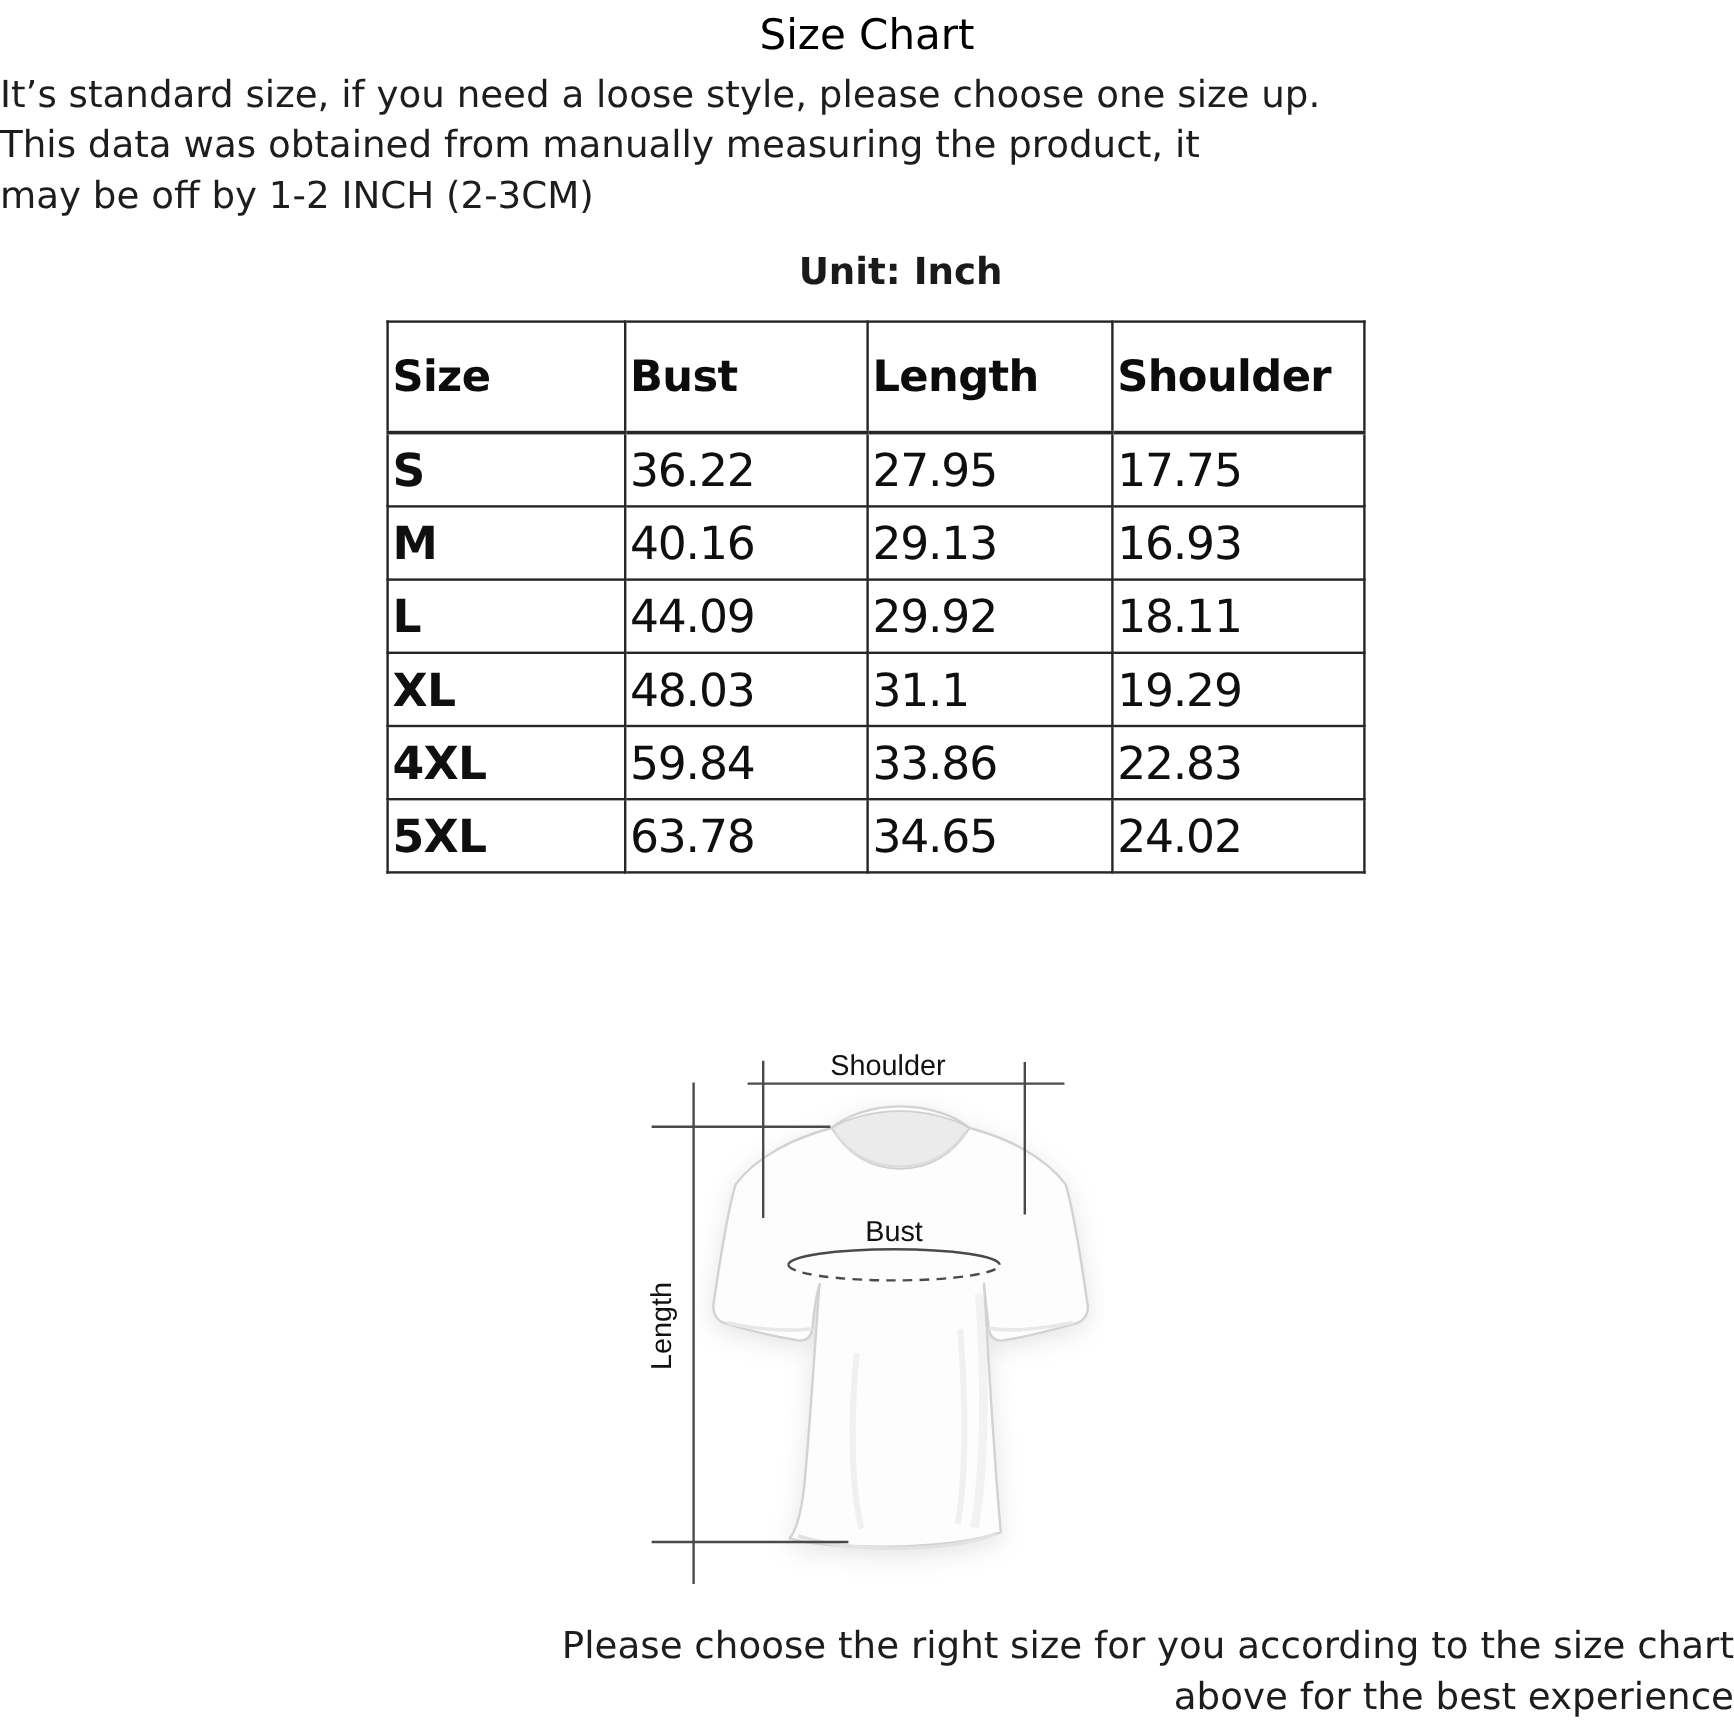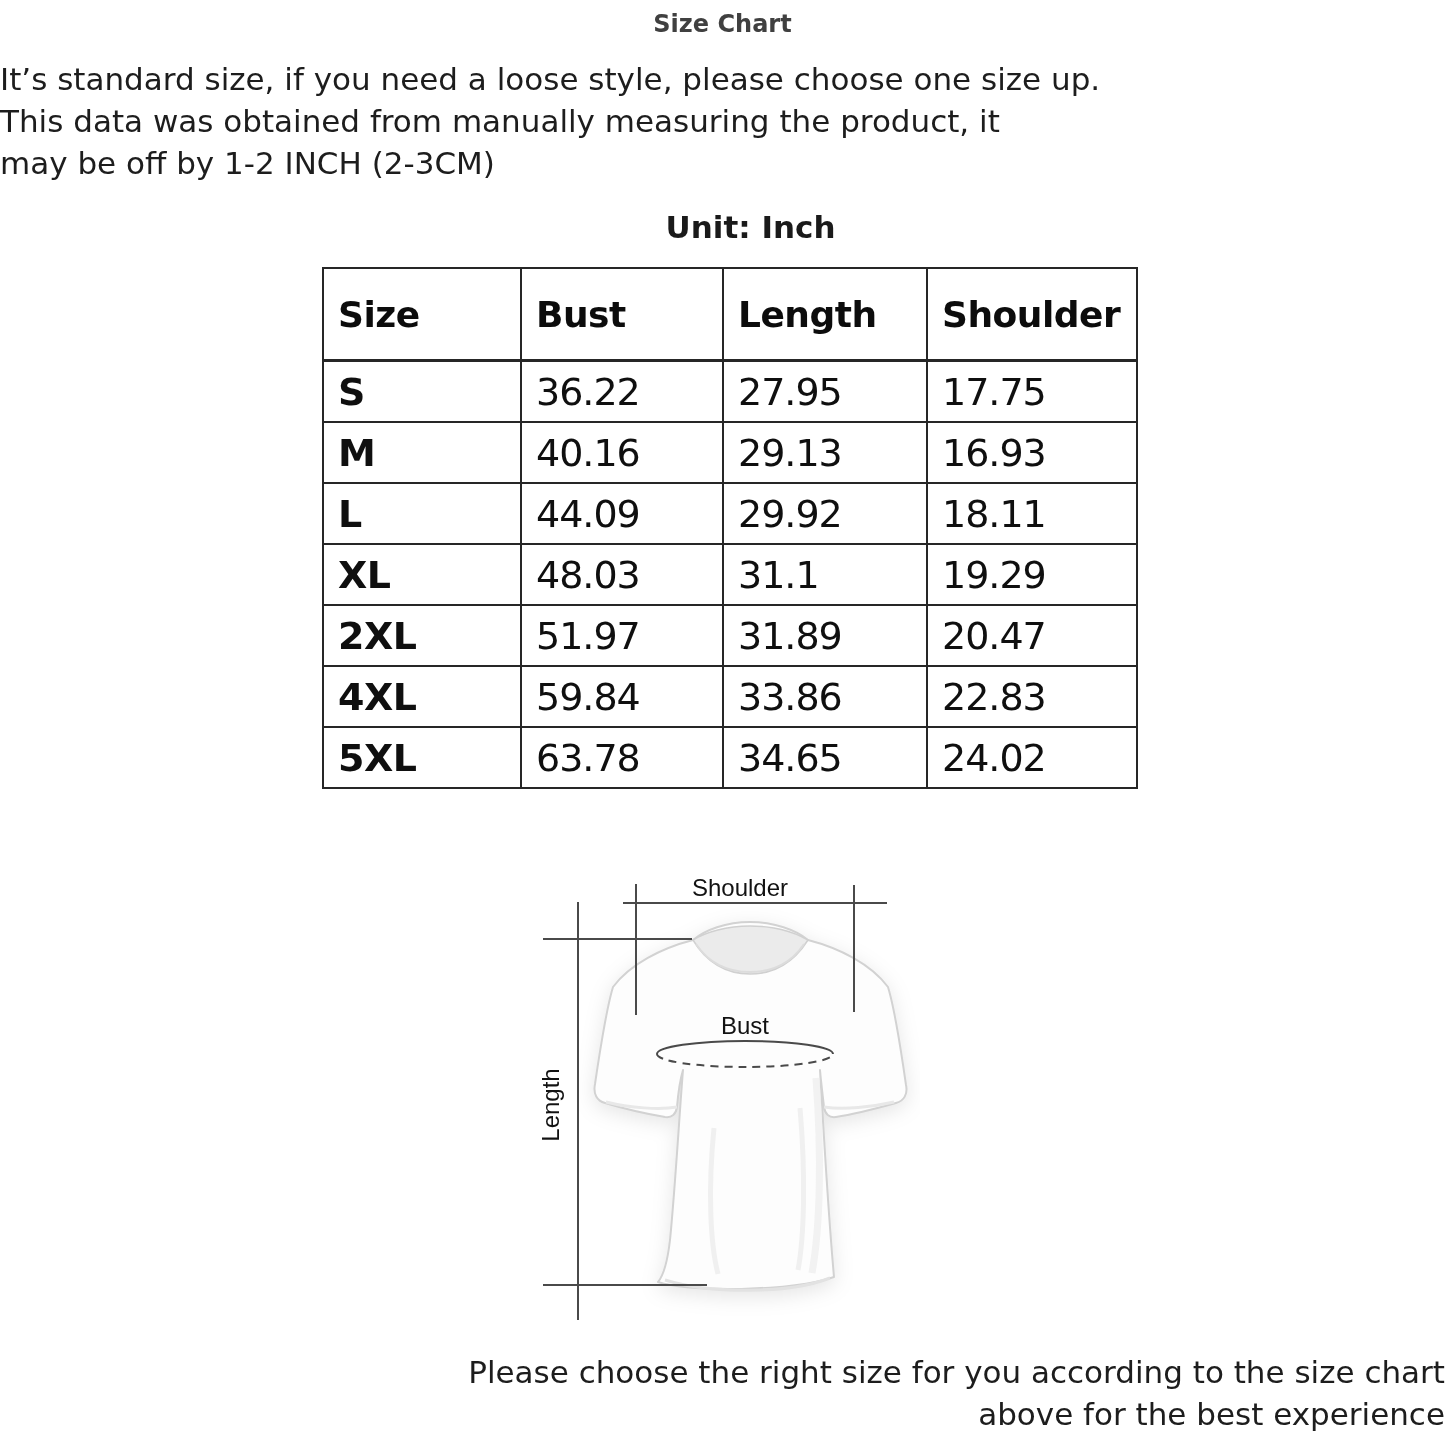--- a/index.html
+++ b/index.html
@@ -2,41 +2,41 @@
 <html><head>
 <meta charset="utf-8">
 <style>
   html,body{margin:0;padding:0;background:#ffffff;}
   .page{
     position:relative;width:1445px;height:1445px;background:#ffffff;overflow:hidden;
     font-family:"DejaVu Sans","Liberation Sans",sans-serif;color:#111;
   }
   .title{
     position:absolute;top:10px;left:0;width:100%;text-align:center;
-    font-size:24px;font-weight:700;color:#404040;letter-spacing:0;
+    font-size:35px;font-weight:400;color:#000000;letter-spacing:0;
   }
   .desc{
     position:absolute;top:58px;left:0;width:100%;text-align:left;
     font-size:31px;line-height:42px;color:#1d1d1d;
   }
   .unit{
     position:absolute;top:209px;left:0;width:100%;text-align:center;
     font-size:31px;font-weight:700;color:#1a1a1a;padding-left:28px;
   }
   table.size-table{
     position:absolute;left:322px;top:267px;width:814px;
     border-collapse:collapse;table-layout:fixed;background:#fff;
   }
   table.size-table col.c0{width:198px}
   table.size-table col.c1{width:202px}
   table.size-table col.c2{width:204px}
   table.size-table col.c3{width:210px}
   table.size-table th,table.size-table td{
     border:2px solid #262626;text-align:left;vertical-align:middle;
-    padding:0 0 0 14px;overflow:hidden;white-space:nowrap;
+    padding:0 0 0 3px;overflow:hidden;white-space:nowrap;
   }
   table.size-table th{
     height:90px;font-size:36px;font-weight:700;letter-spacing:-0.5px;color:#0c0c0c;
     border-bottom:3px solid #262626;
   }
   table.size-table td{height:59px;font-size:38px;color:#0f0f0f;}
   td.size-label{font-weight:700;letter-spacing:-0.5px;}
   td.num{font-weight:400;letter-spacing:-1px;}
   .diagram{position:absolute;left:500px;top:858px;}
   .measure{stroke:#4a4a4a;stroke-width:2;fill:none;}
@@ -95,26 +95,20 @@
         <td class="num">29.92</td>
         <td class="num">18.11</td>
       </tr>
       <tr>
         <td class="size-label">XL</td>
         <td class="num">48.03</td>
         <td class="num">31.1</td>
         <td class="num">19.29</td>
       </tr>
       <tr>
-        <td class="size-label">2XL</td>
-        <td class="num">51.97</td>
-        <td class="num">31.89</td>
-        <td class="num">20.47</td>
-      </tr>
-      <tr>
         <td class="size-label">4XL</td>
         <td class="num">59.84</td>
         <td class="num">33.86</td>
         <td class="num">22.83</td>
       </tr>
       <tr>
         <td class="size-label">5XL</td>
         <td class="num">63.78</td>
         <td class="num">34.65</td>
         <td class="num">24.02</td>

